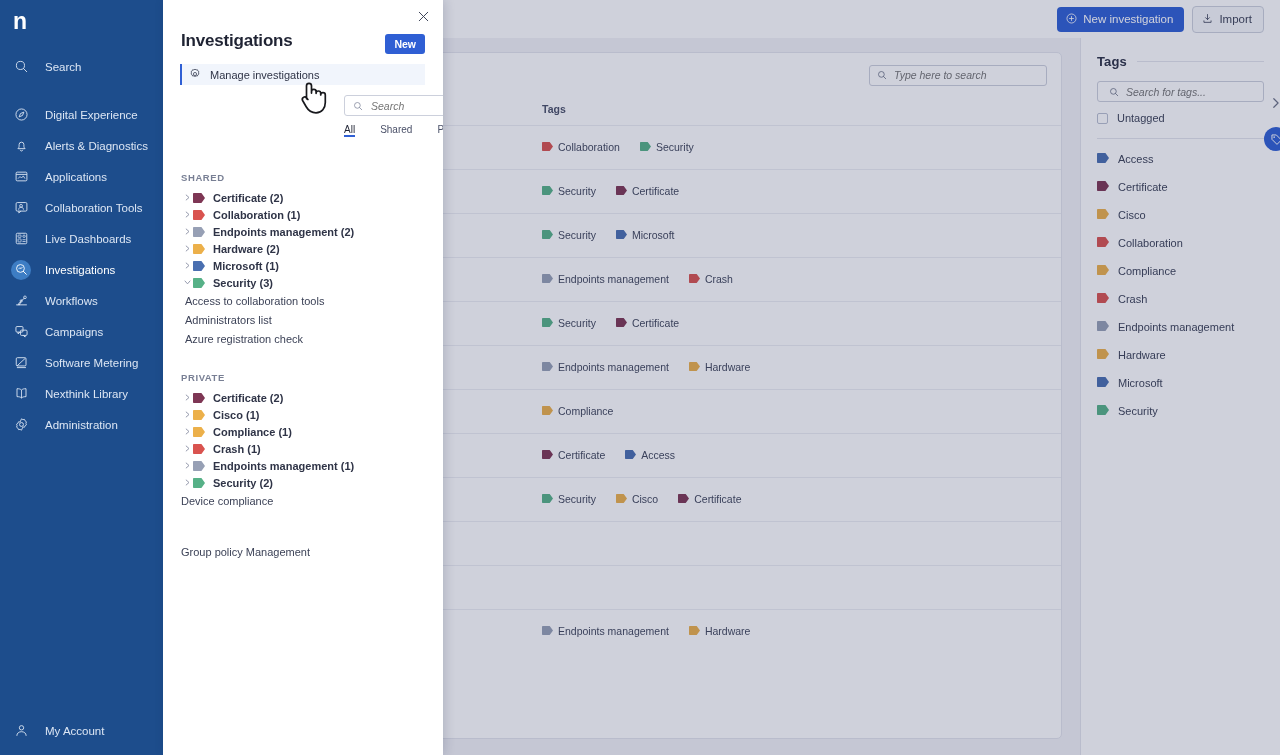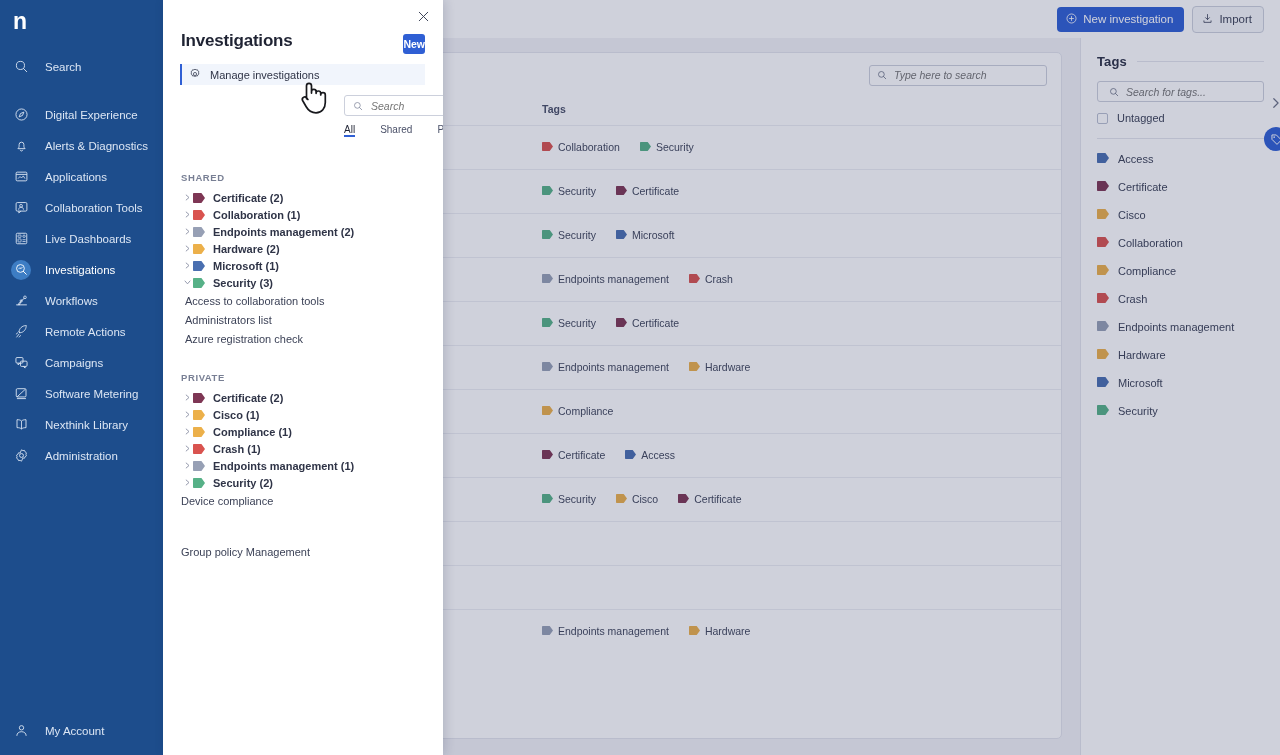--- a/index.html
+++ b/index.html
@@ -154,21 +154,21 @@
     display: flex; align-items: center; justify-content: center;
   }
   #panel-title {
     position: absolute; left: 18px; top: 31px;
     font-size: 17px; font-weight: bold; color: #1f2333; letter-spacing: -.2px;
   }
   #panel-new {
     position: absolute; right: 18px; top: 34px;
     background: #2f5fd4; color: #fff; border: none; border-radius: 3px;
     font-size: 10.5px; font-weight: bold; font-family: "Liberation Sans", sans-serif;
-    padding: 4px 0; cursor: pointer;
+    padding: 4px 9px; cursor: pointer;
   }
   #manage-row {
     position: absolute; left: 17px; top: 64px; width: 245px; height: 21px;
     background: #f1f5fc; border-left: 2px solid #2f5fd4;
     display: flex; align-items: center; gap: 9px; padding-left: 7px;
     font-size: 11px; color: #2f3447; cursor: pointer;
   }
   #panel-search {
     position: absolute; left: 181px; top: 95px;
   }
@@ -663,29 +663,20 @@
               <circle cx="9.6" cy="10.6" r="1.5" stroke="#dce6f4" stroke-width="1.1"></circle>
               <circle cx="14.6" cy="5.8" r="1.8" stroke="#dce6f4" stroke-width="1.1"></circle>
               <path d="M5.6 15.8l1.6-3" stroke="#dce6f4" stroke-width="1.2" stroke-linecap="round"></path>
             </svg>
           </span>
           <span>Workflows</span>
         </div>
         <div class="nav-item">
           <span class="nav-ico">
             <svg width="15" height="15" viewBox="0 0 20 20" fill="none">
-              <path d="M8 12.2c-2.6-2.6 0-7.6 4.4-9.4 1.5-.6 4-.8 4-.8s-.2 2.5-.8 4c-1.8 4.4-6.8 7-9.4 4.4z" stroke="#dce6f4" stroke-width="1.2" stroke-linejoin="round"></path>
-              <path d="M6.6 13.6l-3 3.8M5 11.8l-2 1.6M8.6 15.4l-1.6 2" stroke="#dce6f4" stroke-width="1.15" stroke-linecap="round"></path>
-            </svg>
-          </span>
-          <span>Remote Actions</span>
-        </div>
-        <div class="nav-item">
-          <span class="nav-ico">
-            <svg width="15" height="15" viewBox="0 0 20 20" fill="none">
               <rect x="2.6" y="3.4" width="9.4" height="7.4" rx="1.4" stroke="#dce6f4" stroke-width="1.2"></rect>
               <path d="M5.4 10.8v2.4l2.6-2.4" stroke="#dce6f4" stroke-width="1.2" stroke-linejoin="round"></path>
               <rect x="8.6" y="8.2" width="8.8" height="7" rx="1.4" stroke="#dce6f4" stroke-width="1.2"></rect>
               <path d="M14.8 15.2v2.2l-2.4-2.2" stroke="#dce6f4" stroke-width="1.2" stroke-linejoin="round"></path>
             </svg>
           </span>
           <span>Campaigns</span>
         </div>
         <div class="nav-item">
           <span class="nav-ico">

